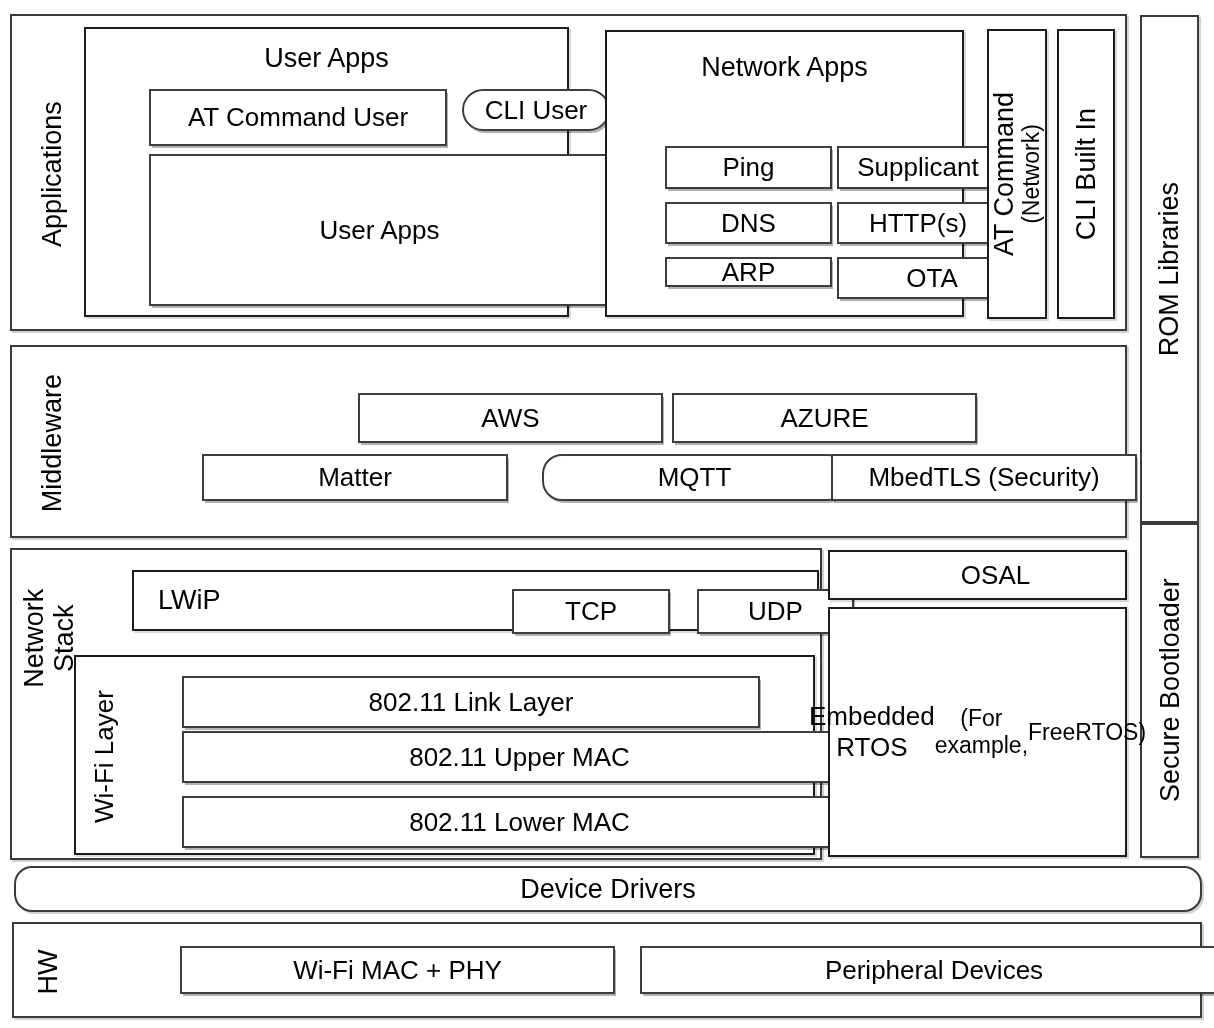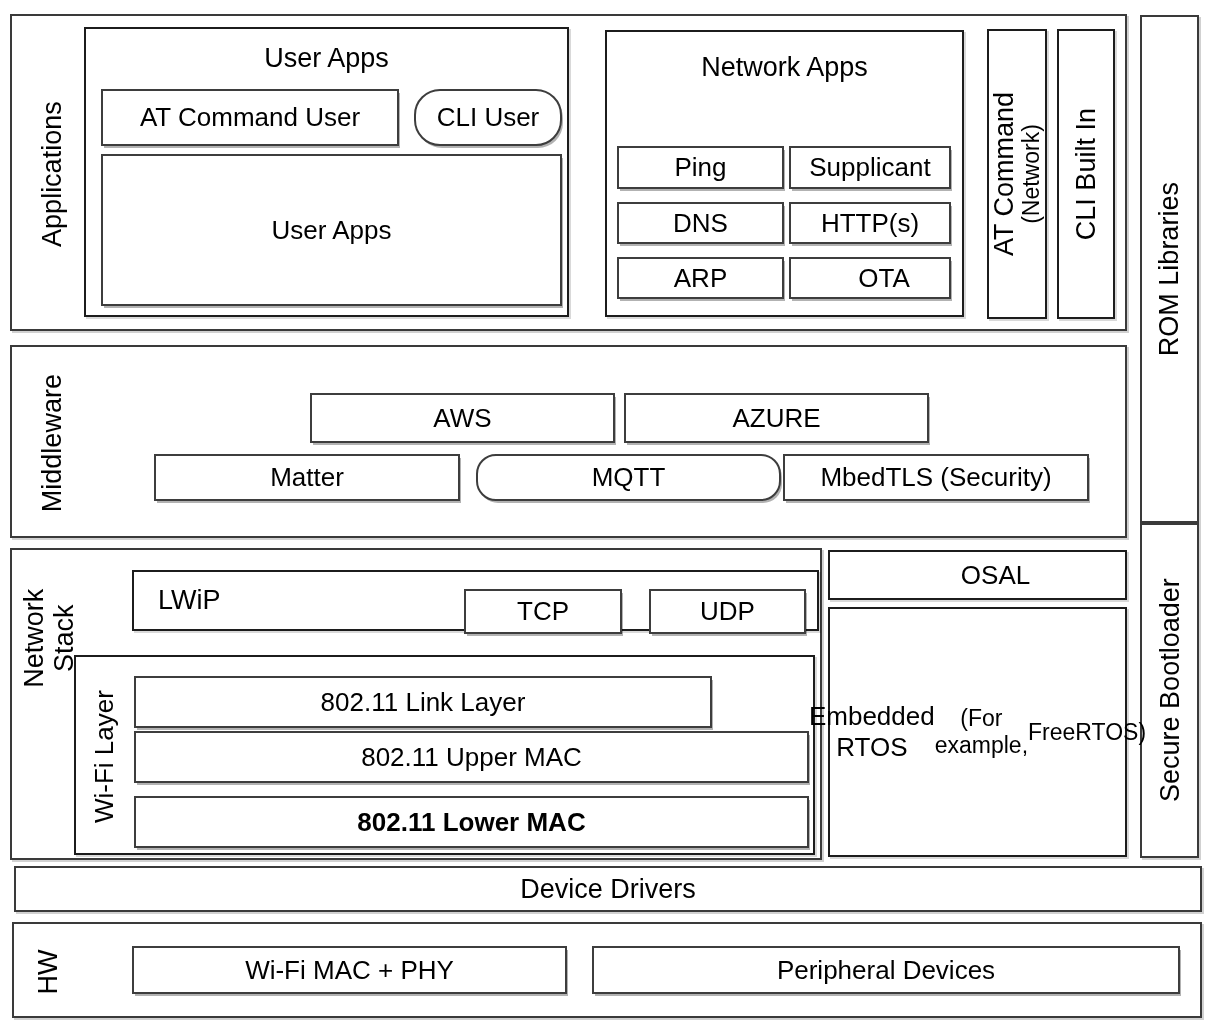--- a/index.html
+++ b/index.html
@@ -14,21 +14,21 @@
     box-shadow:2px 2px 0 rgba(0,0,0,0.18);
   }
   .group{
     border:2px solid #1c1c1c;background:#fff;
     box-shadow:2px 2px 0 rgba(0,0,0,0.15);
   }
   .leaf{
     border:2px solid #3d3d3d;background:#fff;
     box-shadow:2px 3px 0 -1px rgba(0,0,0,0.3);
     display:flex;align-items:center;justify-content:center;
-    font-size:26px;line-height:1.1;text-align:center;
+    font-size:26px;line-height:1.1;text-align:center;margin-left:48px;
   }
   .vbox{display:flex;align-items:center;justify-content:center;}
   .vtext{
     transform:rotate(-90deg);white-space:nowrap;text-align:center;
     font-size:27px;line-height:1.12;
   }
   .grouptitle{display:block;text-align:center;font-size:27px;}
   .flexcenter{display:flex;align-items:center;justify-content:center;}
   .smallline{font-size:23px;}
 </style>
@@ -39,31 +39,31 @@
 
   <div class="abs section" style="left:10px;top:14px;width:1117px;height:317px;">
 
     <div class="abs vbox" style="left:12px;top:12px;width:56px;height:292px;">
       <div class="vtext">Applications</div>
     </div>
 
     <div class="abs group" style="left:72px;top:11px;width:485px;height:290px;">
       <div class="grouptitle" style="padding-top:14px;">User Apps</div>
       <div class="abs leaf" style="left:15px;top:60px;width:298px;height:57px;">AT Command User</div>
-      <div class="abs leaf" style="left:328px;top:60px;width:148px;height:57px;border-radius:26px;">CLI User</div>
+      <div class="abs leaf" style="left:328px;top:60px;width:148px;height:42px;border-radius:26px;">CLI User</div>
       <div class="abs leaf" style="left:15px;top:125px;width:461px;height:152px;">User Apps</div>
     </div>
 
     <div class="abs group" style="left:593px;top:14px;width:359px;height:287px;">
       <div class="grouptitle" style="padding-top:20px;">Network Apps</div>
       <div class="abs leaf" style="left:10px;top:114px;width:167px;height:43px;">Ping</div>
       <div class="abs leaf" style="left:182px;top:114px;width:162px;height:43px;">Supplicant</div>
       <div class="abs leaf" style="left:10px;top:170px;width:167px;height:42px;">DNS</div>
       <div class="abs leaf" style="left:182px;top:170px;width:162px;height:42px;">HTTP(s)</div>
-      <div class="abs leaf" style="left:10px;top:225px;width:167px;height:42px;">ARP</div>
+      <div class="abs leaf" style="left:10px;top:225px;width:167px;height:30px;">ARP</div>
       <div class="abs leaf" style="left:182px;top:225px;width:162px;height:42px;padding-left:28px;">OTA</div>
     </div>
 
     <div class="abs group vbox" style="left:975px;top:13px;width:60px;height:290px;">
       <div class="vtext">
         <div>AT Command</div>
         <div class="smallline">(Network)</div>
       </div>
     </div>
 
@@ -80,21 +80,21 @@
     <div class="vtext">Secure Bootloader</div>
   </div>
 
   <div class="abs section" style="left:10px;top:345px;width:1117px;height:193px;">
     <div class="abs vbox" style="left:12px;top:10px;width:56px;height:173px;">
       <div class="vtext">Middleware</div>
     </div>
     <div class="abs leaf" style="left:298px;top:46px;width:305px;height:50px;">AWS</div>
     <div class="abs leaf" style="left:612px;top:46px;width:305px;height:50px;">AZURE</div>
     <div class="abs leaf" style="left:142px;top:107px;width:306px;height:47px;">Matter</div>
-    <div class="abs leaf" style="left:464px;top:107px;width:305px;height:47px;border-radius:20px;">MQTT</div>
+    <div class="abs leaf" style="left:482px;top:107px;width:305px;height:47px;border-radius:20px;">MQTT</div>
     <div class="abs leaf" style="left:771px;top:107px;width:306px;height:47px;">MbedTLS (Security)</div>
   </div>
 
   <div class="abs section" style="left:10px;top:548px;width:812px;height:312px;">
     <div class="abs vbox" style="left:8px;top:8px;width:60px;height:160px;">
       <div class="vtext">
         <div>Network</div>
         <div>Stack</div>
       </div>
     </div>
@@ -104,35 +104,35 @@
       <div class="abs leaf" style="left:330px;top:17px;width:158px;height:45px;">TCP</div>
       <div class="abs leaf" style="left:515px;top:17px;width:157px;height:45px;">UDP</div>
     </div>
 
     <div class="abs group" style="left:62px;top:105px;width:741px;height:200px;">
       <div class="abs vbox" style="left:2px;top:4px;width:52px;height:192px;">
         <div class="vtext" style="font-size:26px;">Wi-Fi Layer</div>
       </div>
       <div class="abs leaf" style="left:58px;top:19px;width:578px;height:52px;">802.11 Link Layer</div>
       <div class="abs leaf" style="left:58px;top:74px;width:675px;height:52px;">802.11 Upper MAC</div>
-      <div class="abs leaf" style="left:58px;top:139px;width:675px;height:52px;font-weight:bold;">802.11 Lower MAC</div>
+      <div class="abs leaf" style="left:58px;top:139px;width:675px;height:52px;">802.11 Lower MAC</div>
     </div>
   </div>
 
   <div class="abs group flexcenter" style="left:828px;top:550px;width:299px;height:50px;font-size:26px;padding-left:36px;">OSAL</div>
 
   <div class="abs group" style="left:828px;top:607px;width:299px;height:250px;">
     <div class="flexcenter" style="flex-direction:row;height:100%;text-align:center;">
       <div style="font-size:26px;">Embedded RTOS</div>
       <div class="smallline">(For example,</div>
       <div class="smallline">FreeRTOS)</div>
     </div>
   </div>
 
-  <div class="abs section flexcenter" style="left:14px;top:866px;width:1188px;height:46px;font-size:27px;">Device Drivers</div>
+  <div class="abs section flexcenter" style="left:14px;top:866px;width:1188px;height:46px;font-size:27px;border-radius:18px;">Device Drivers</div>
 
   <div class="abs section" style="left:12px;top:922px;width:1190px;height:96px;">
     <div class="abs vbox" style="left:8px;top:6px;width:52px;height:84px;">
       <div class="vtext">HW</div>
     </div>
     <div class="abs leaf" style="left:118px;top:22px;width:435px;height:48px;">Wi-Fi MAC + PHY</div>
     <div class="abs leaf" style="left:578px;top:22px;width:588px;height:48px;">Peripheral Devices</div>
   </div>
 
 </div>

